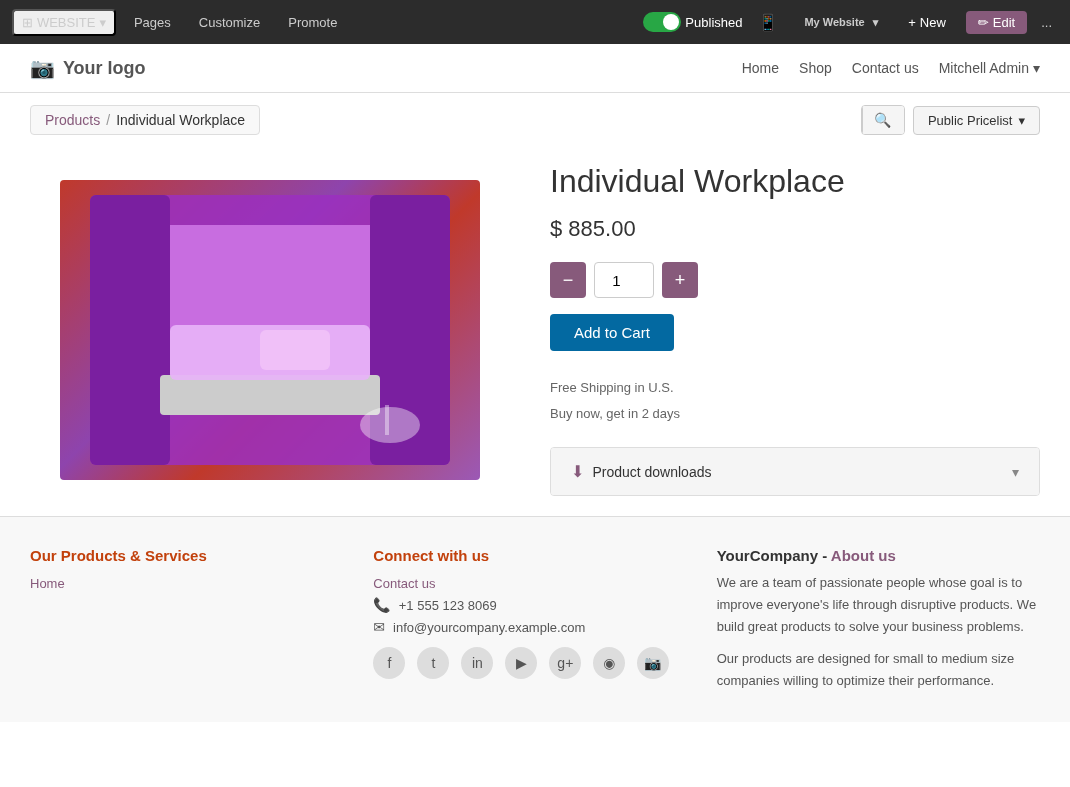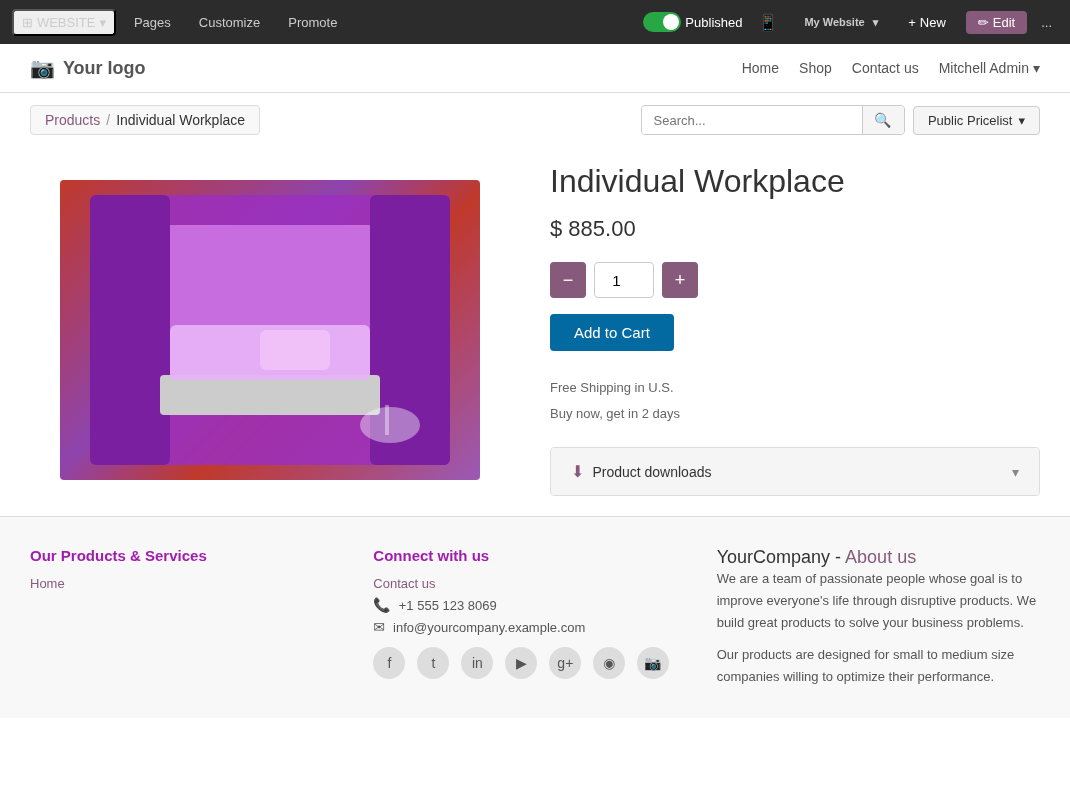--- a/index.html
+++ b/index.html
@@ -333,21 +333,21 @@
       padding: 30px 30px 20px 30px;
       display: flex;
       gap: 20px;
     }
     .footer-col {
       flex: 1;
     }
     .footer-title {
       font-weight: bold;
       font-size: 15px;
-      color: #a21caf;
+      color: #c2410c;
       margin-bottom: 12px;
     }
     .footer-link {
       color: #875a7b;
       text-decoration: none;
       display: block;
       margin-bottom: 6px;
       font-size: 13px;
       cursor: pointer;
     }
@@ -372,23 +372,24 @@
       background: #ddd;
       display: flex;
       align-items: center;
       justify-content: center;
       font-size: 14px;
       cursor: pointer;
       color: #555;
       text-decoration: none;
     }
     .footer-company-name {
-      font-weight: normal;
-      font-size: 18px;
+      font-weight: bold;
+      font-size: 15px;
       color: #333;
+      margin-bottom: 8px;
     }
     .footer-about-link {
       color: #875a7b;
       text-decoration: none;
       cursor: pointer;
     }
     .footer-text {
       font-size: 13px;
       color: #555;
       line-height: 1.7;
@@ -445,21 +446,20 @@
 </div>
 
 <div class="breadcrumb-bar">
   <div class="breadcrumb">
     <a class="breadcrumb-link">Products</a>
     <span class="breadcrumb-sep">/</span>
     <span class="breadcrumb-current">Individual Workplace</span>
   </div>
   <div class="search-area">
     <div class="search-input-wrap">
-      <input class="search-input" type="text" placeholder="Search..." style="">
       <button class="search-btn">🔍</button>
     </div>
     <button class="pricelist-btn">
       <span>Public Pricelist</span>
       <span>▾</span>
     </button>
   </div>
 </div>
 
 <div class="product-section">

